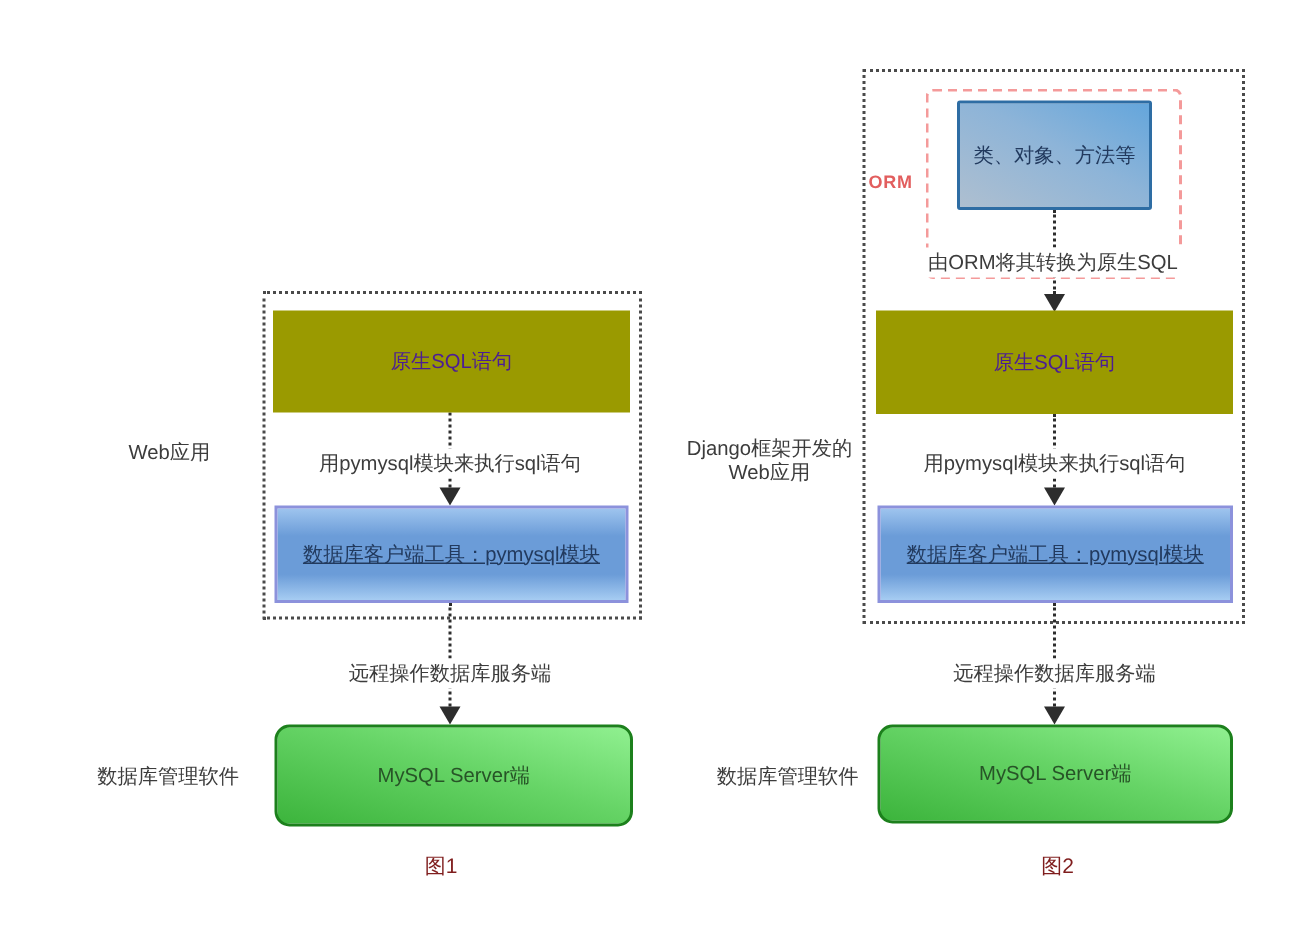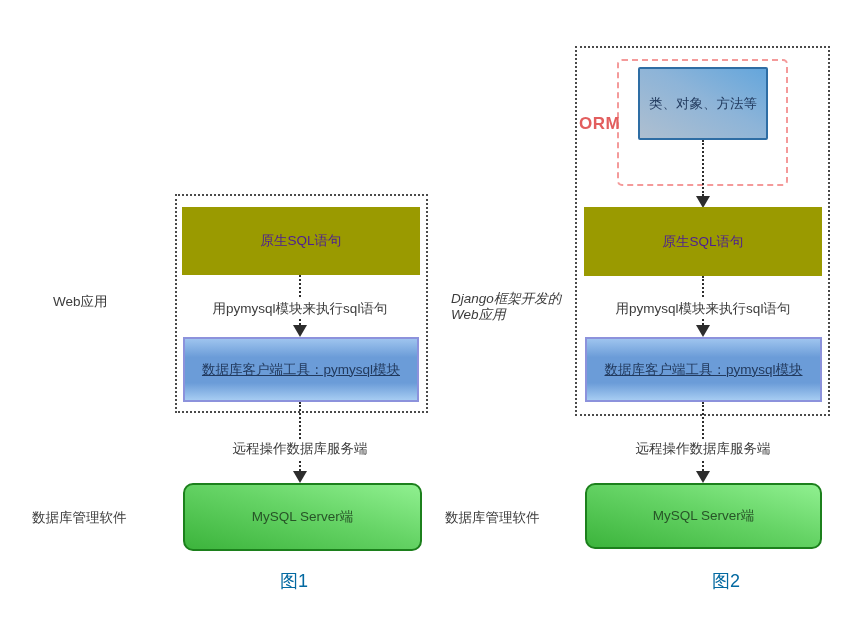--- a/index.html
+++ b/index.html
@@ -32,42 +32,42 @@
   }
   .server-box{
     background:linear-gradient(to top right,#3cb43c 0%,#66d466 55%,#90f090 100%);
     border:2px solid #1c801c;border-radius:10px;color:#275427;
   }
   .pink-dashed{
     position:absolute;border:2px dashed #f49a9a;border-radius:5px;
     box-sizing:border-box;z-index:1;
   }
   .orm-tag{
-    position:absolute;color:#e25e5e;font-weight:bold;font-size:17px;
+    position:absolute;color:#e25e5e;font-weight:bold;font-size:12px;
     z-index:3;letter-spacing:0.5px;
   }
   
   .vline{position:absolute;width:0;border-left:2px dotted #2d2d2d;z-index:1;}
   .arrowhead{
     position:absolute;width:0;height:0;z-index:2;
     border-left:7px solid transparent;border-right:7px solid transparent;
     border-top:12px solid #2d2d2d;
   }
   
   .flow-label{
     position:absolute;transform:translateX(-50%);background:#ffffff;
     padding:1px 4px;font-size:13.5px;color:#3c3c3c;white-space:nowrap;z-index:3;
   }
   .side-label{
-    position:absolute;font-size:13.5px;color:#3c3c3c;text-align:left;
+    position:absolute;font-size:13.5px;color:#3c3c3c;text-align:center;
     line-height:16px;z-index:2;
   }
   .caption{
-    position:absolute;transform:translateX(-50%);font-size:18px;
-    color:#0369a1;z-index:2;
+    position:absolute;transform:translateX(-50%);font-size:14px;
+    color:#7f1d1d;z-index:2;
   }
 </style>
 </head>
 <body>
 
 <div class="stage">
 
   <div class="side-label" style="left:53px;top:294px;width:120px;">Web应用</div>
 
   <div class="boundary" style="left:175px;top:194px;width:253px;height:219px;"></div>
@@ -83,46 +83,47 @@
   <div class="vline" style="left:299px;top:402px;height:69px;"></div>
   <div class="arrowhead" style="left:293px;top:471px;"></div>
   <div class="flow-label" style="left:300px;top:439px;">远程操作数据库服务端</div>
 
   <div class="side-label" style="left:32px;top:510px;width:160px;">数据库管理软件</div>
 
   <div class="box server-box" style="left:183px;top:483px;width:239px;height:68px;">MySQL Server端</div>
 
   <div class="caption" style="left:294px;top:569px;">图1</div>
 
-  <div class="side-label" style="left:451px;top:291px;width:124px;font-style:italic;">
+  <div class="side-label" style="left:451px;top:291px;width:124px;">
     <span style="display:block;">Django框架开发的</span>
     <span style="display:block;">Web应用</span>
   </div>
 
   <div class="boundary" style="left:575px;top:46px;width:255px;height:370px;"></div>
 
   <div class="pink-dashed" style="left:617px;top:59px;width:171px;height:127px;"></div>
   <div class="orm-tag" style="left:579px;top:114px;">ORM</div>
 
   <div class="box class-box" style="left:638px;top:67px;width:130px;height:73px;">类、对象、方法等</div>
 
   <div class="vline" style="left:702px;top:140px;height:56px;"></div>
   <div class="arrowhead" style="left:696px;top:196px;"></div>
+  <div class="flow-label" style="left:702px;top:165px;">由ORM将其转换为原生SQL</div>
 
   <div class="box olive-box" style="left:584px;top:207px;width:238px;height:69px;">原生SQL语句</div>
 
   <div class="vline" style="left:702px;top:276px;height:49px;"></div>
   <div class="arrowhead" style="left:696px;top:325px;"></div>
   <div class="flow-label" style="left:703px;top:299px;">用pymysql模块来执行sql语句</div>
 
   <div class="box client-box" style="left:585px;top:337px;width:237px;height:65px;">数据库客户端工具：pymysql模块</div>
 
   <div class="vline" style="left:702px;top:402px;height:69px;"></div>
   <div class="arrowhead" style="left:696px;top:471px;"></div>
   <div class="flow-label" style="left:703px;top:439px;">远程操作数据库服务端</div>
 
   <div class="side-label" style="left:445px;top:510px;width:160px;">数据库管理软件</div>
 
   <div class="box server-box" style="left:585px;top:483px;width:237px;height:66px;">MySQL Server端</div>
 
-  <div class="caption" style="left:726px;top:569px;">图2</div>
+  <div class="caption" style="left:705px;top:569px;">图2</div>
 
 </div>
 
 </body></html>

